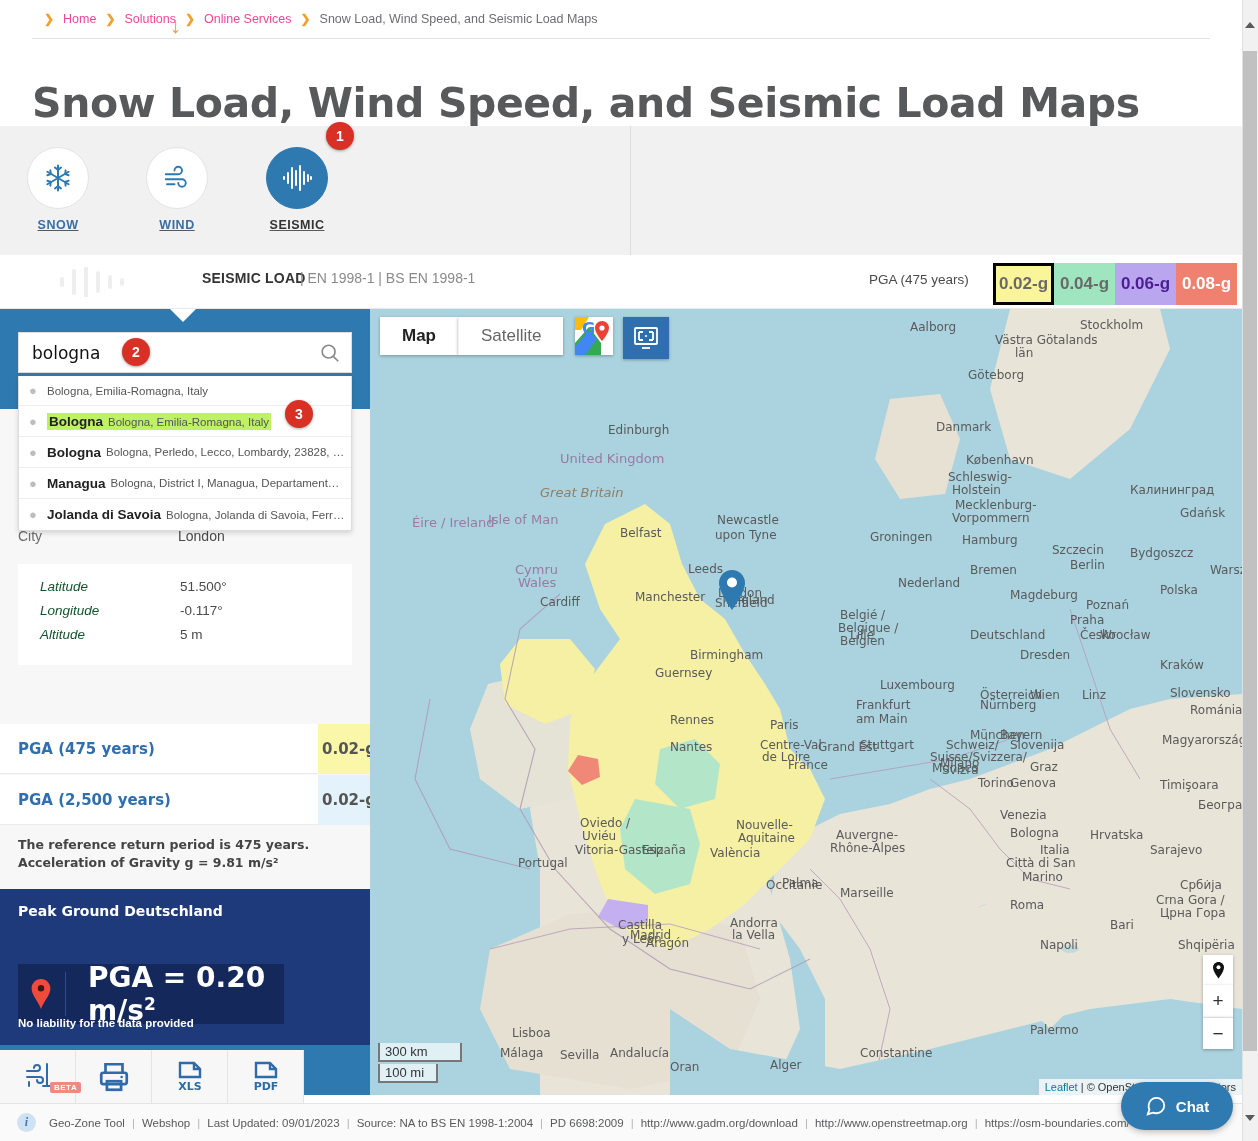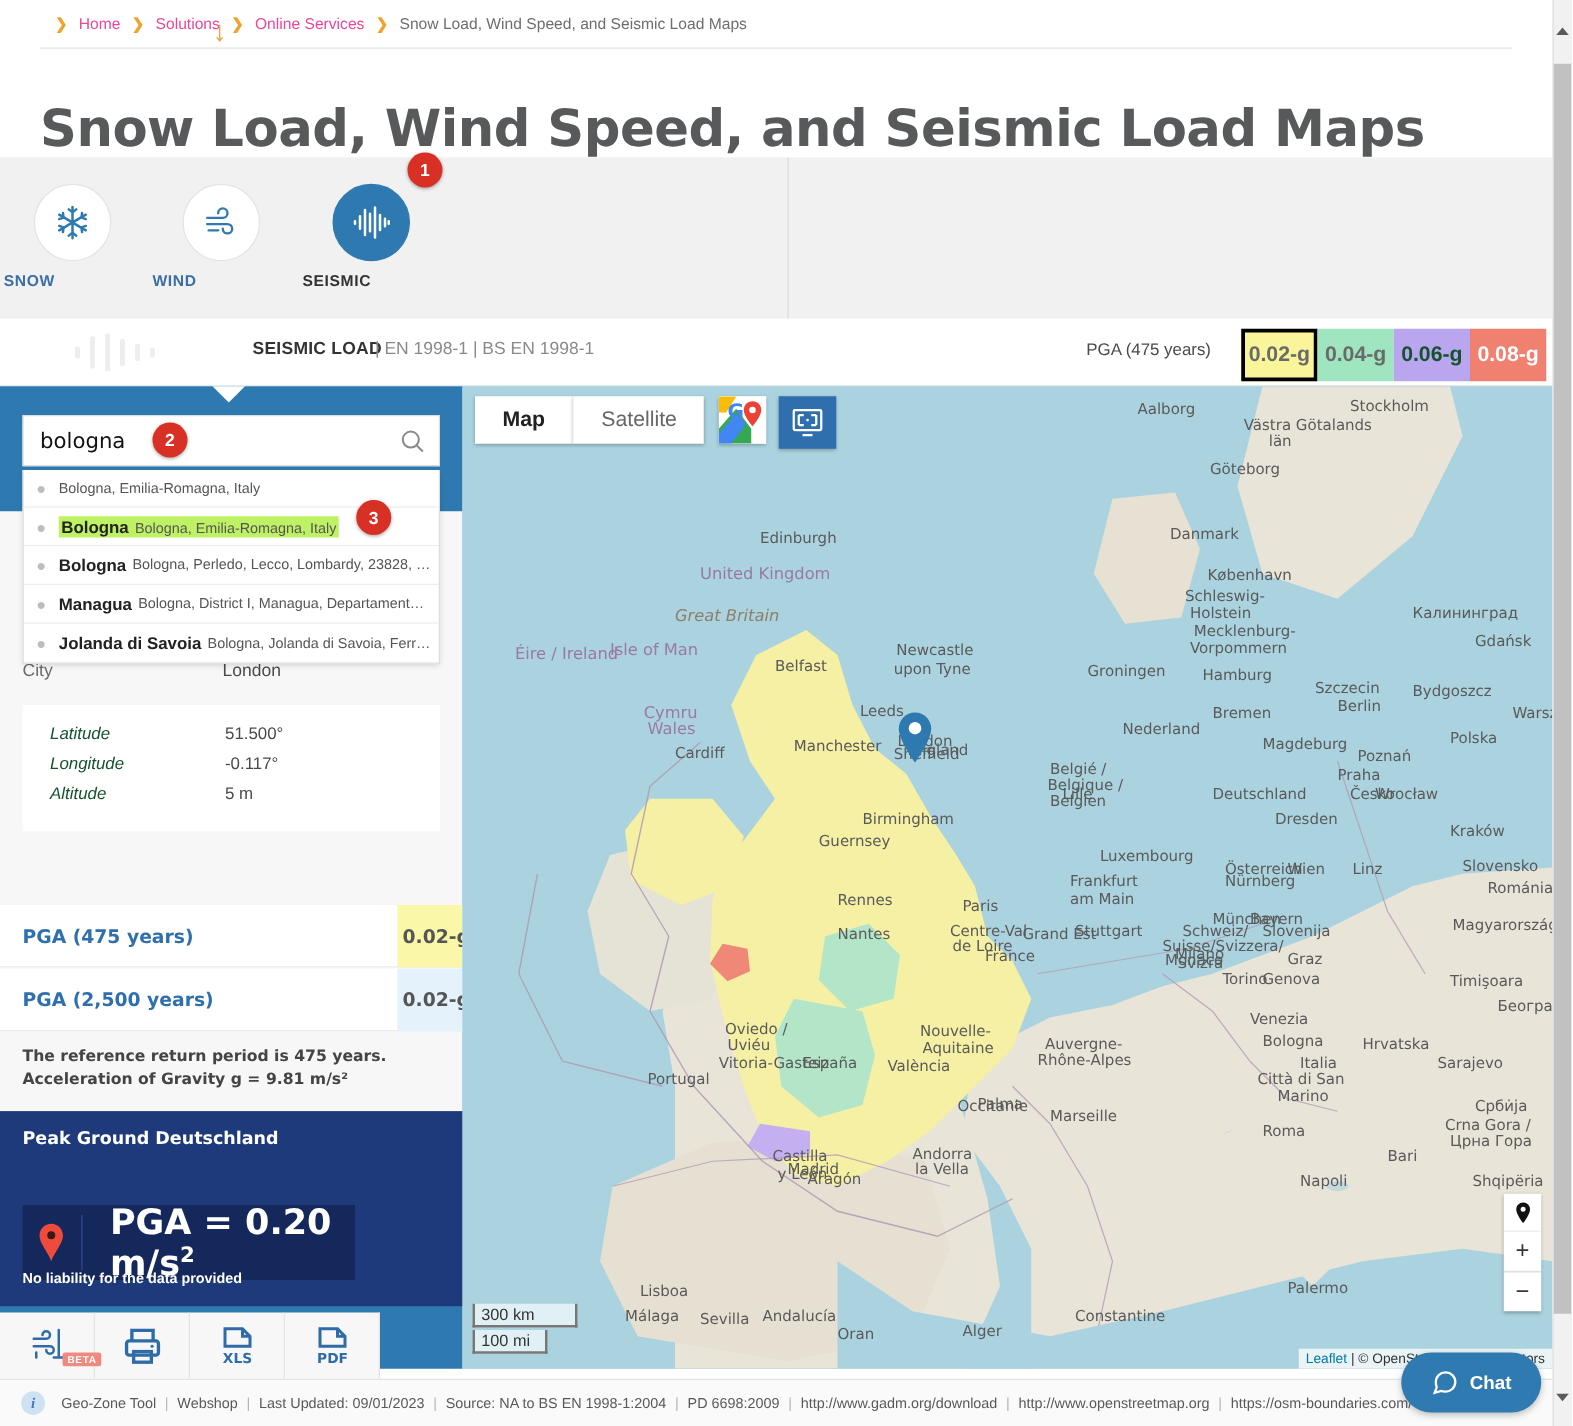--- a/index.html
+++ b/index.html
@@ -23,21 +23,21 @@
 
   
   .title { position:absolute; left:32px; top:52px; font-size:41px; font-weight:bold;
            color:#58595b; letter-spacing:-0.4px; font-family:"DejaVu Sans", sans-serif; }
 
   
   .band { position:absolute; left:0; top:126px; width:1242px; height:129px; background:#f1f1f1; }
   .band-left { position:absolute; left:0; top:0; width:630px; height:129px; background:#f1f1f1; }
   .band-sep { position:absolute; left:630px; top:0; width:1px; height:129px; background:#dcdcdc; }
 
-  .mode { position:absolute; top:21px; width:110px; text-align:left; }
+  .mode { position:absolute; top:21px; width:110px; text-align:center;text-decoration:underline; }
   .mode .circ { width:62px; height:62px; border-radius:50%; margin:0 auto; background:#fff;
                 border:1px solid #e4e4e4; display:flex; align-items:center; justify-content:center; }
   .mode .lbl { margin-top:9px; font-size:12.5px; font-weight:bold; color:#3a6ea5; letter-spacing:0.5px; }
   .mode.active .circ { background:#2e7ab0; border-color:#2e7ab0; }
   .mode.active .lbl { color:#333; }
   #mode-snow { left:3px; }
   #mode-wind { left:122px; }
   #mode-seismic { left:242px; }
 
   .chev { position:absolute; left:355px; top:135px; width:60px; height:112px; }
@@ -322,21 +322,21 @@
   <div class="sh-title">SEISMIC LOAD</div>
   <div class="sh-meta">|  EN 1998-1  |  BS EN 1998-1</div>
   <div class="pga-lbl">PGA (475 years)</div>
   <div class="legend">
     <div class="lg" style="background:#faf49a;color:#6a6a6a;border:3px solid #000;">
         <span>0.02-g</span>
       </div>
     <div class="lg" style="background:#9fe5bf;color:#6a6a6a;">
         <span>0.04-g</span>
       </div>
-    <div class="lg" style="background:#b9a6ef;color:#14532d;">
+    <div class="lg" style="background:#b9a6ef;color:#4c1d95;">
         <span>0.06-g</span>
       </div>
     <div class="lg" style="background:#f08070;color:#fff;">
         <span>0.08-g</span>
       </div>
   </div>
 
   <div class="lpanel"></div>
   <div class="lp-white"></div>
   <div class="lp-notch"></div>

